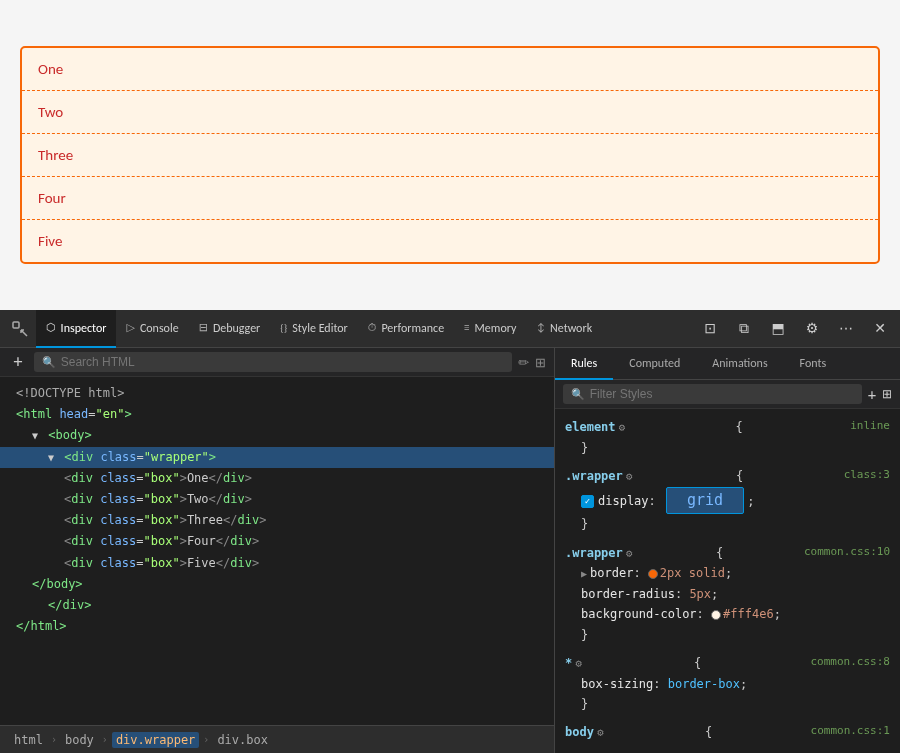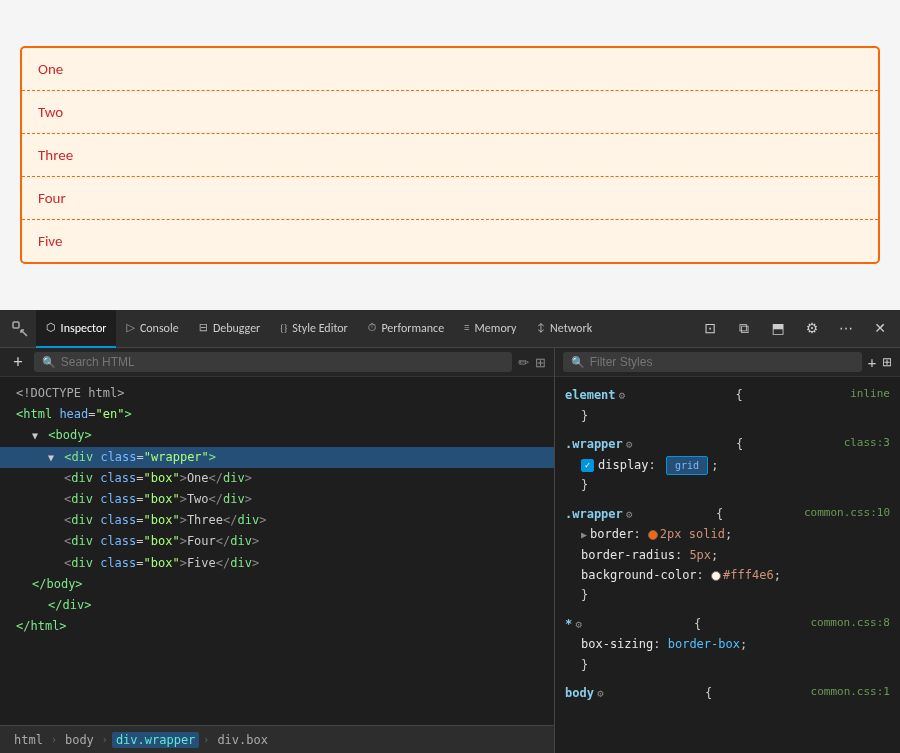--- a/index.html
+++ b/index.html
@@ -185,21 +185,21 @@
       height: 28px;
     }
     .bc-item {
       color: #aaa;
       cursor: pointer;
       padding: 1px 4px;
       border-radius: 2px;
     }
     .bc-item.active {
       background: #264f78;
-      color: #5eead4;
+      color: #fdba74;
     }
     .bc-sep { color: #666; font-size: 10px; }
 
     
     .styles-panel {
       flex: 1;
       background: #1e1e1e;
       display: flex;
       flex-direction: column;
       overflow: hidden;
@@ -302,22 +302,22 @@
     .inherited-label {
       color: #888;
       font-size: 11px;
       padding: 4px 10px;
       border-top: 1px solid #333;
     }
     .display-grid-badge {
       display: inline-block;
       background: #264f78;
       color: #79b8ff;
-      font-size: 10px;
-      padding: 0 8px;
+      font-size: 15px;
+      padding: 0 20px;
       border-radius: 2px;
       margin: 0 3px;
       cursor: pointer;
       border: 1px solid #0095dd;
     }
   </style>
 </head>
 <body>
 
 <div class="preview-area">
@@ -448,20 +448,26 @@
           <span class="bc-sep">›</span>
           <span class="bc-item">body</span>
           <span class="bc-sep">›</span>
           <span class="bc-item active">div.wrapper</span>
           <span class="bc-sep">›</span>
           <span class="bc-item">div.box</span>
         </div>
     </div>
 
     <div class="styles-panel">
+      <div class="styles-tabs">
+        <div class="style-tab active">Rules</div>
+        <div class="style-tab">Computed</div>
+        <div class="style-tab">Animations</div>
+        <div class="style-tab">Fonts</div>
+      </div>
       <div class="styles-toolbar">
         <div class="filter-input">
           <span style="color:#888;font-size:11px;">🔍</span>
           <input type="text" placeholder="Filter Styles" style="">
         </div>
         <span style="color:#ccc;font-size:16px;cursor:pointer;">+</span>
         <span style="color:#ccc;font-size:12px;cursor:pointer;">⊞</span>
       </div>
       <div class="styles-content" id="styles-content">
       <div class="style-rule">

